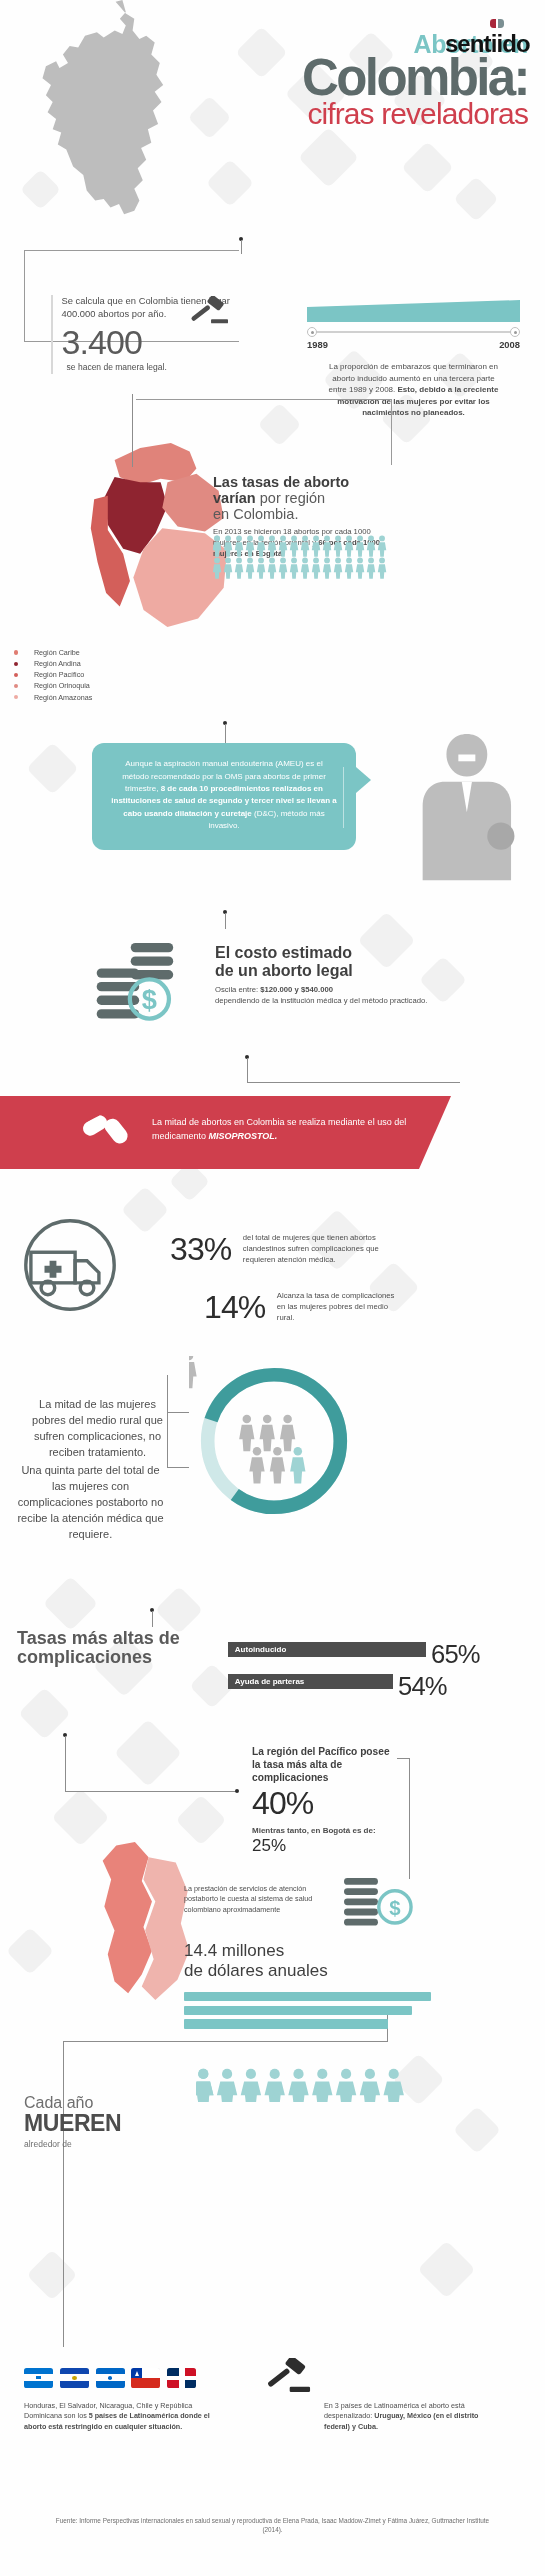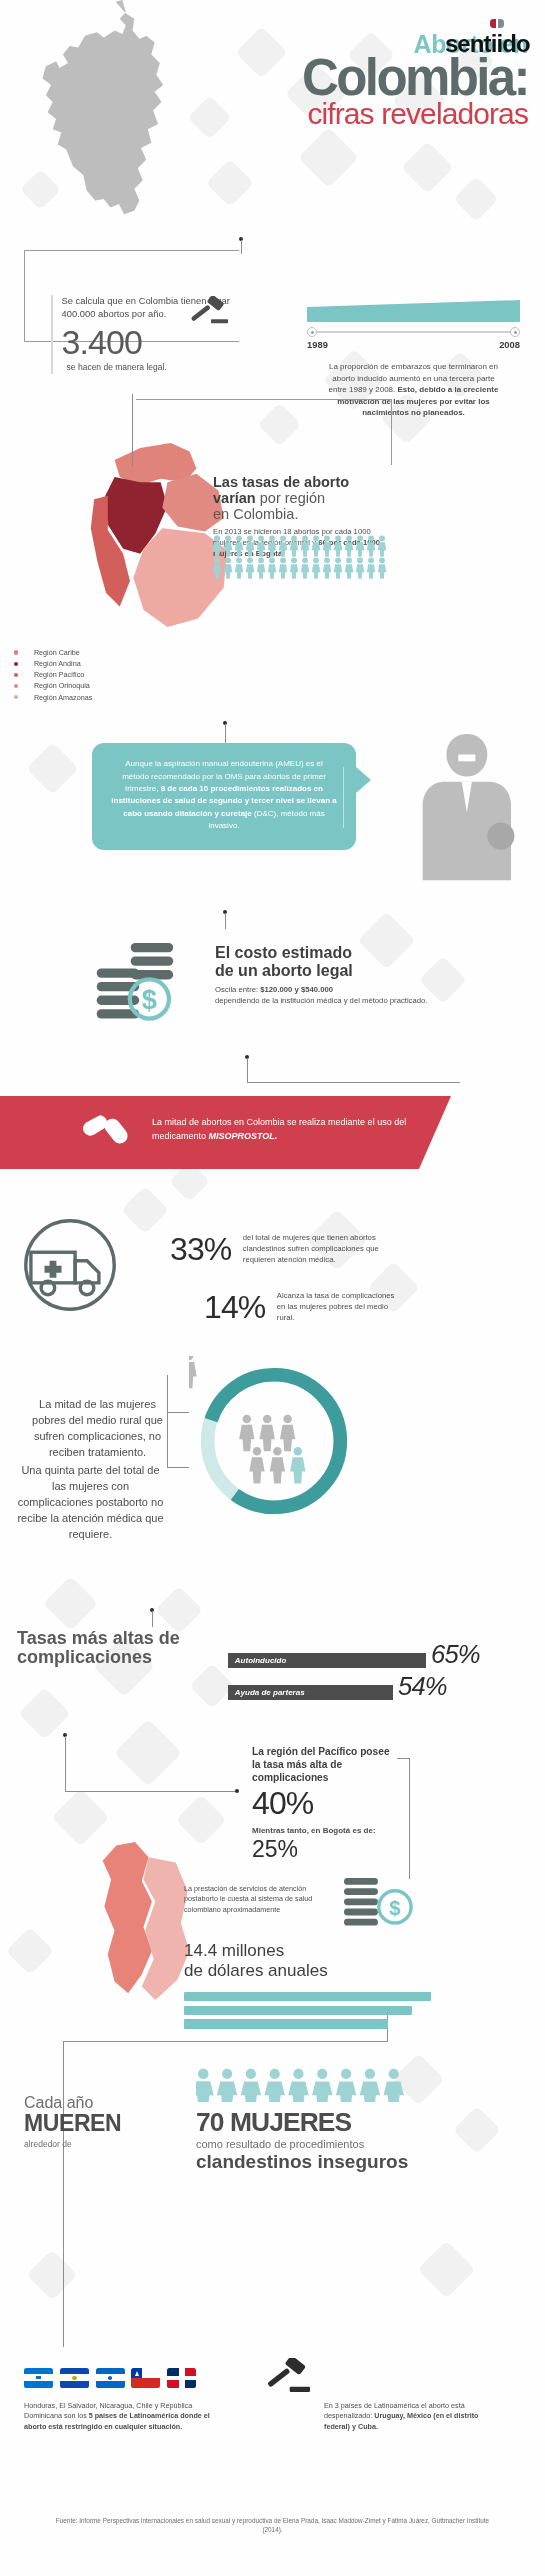--- a/index.html
+++ b/index.html
@@ -102,31 +102,31 @@
   
   .note { position:absolute; z-index:6; font-size:11px; line-height:1.45; text-align:center; color:#4d4d4d;}
   .note1 { left:31px; top:1397px; width:133px; }
   .note2 { left:17px; top:1463px; width:147px; }
   .donut { position:absolute; left:189px; top:1356px; width:170px; height:170px; z-index:5;}
 
   
   .s8h { position:absolute; left:17px; top:1629px; width:196px; font-size:18px; font-weight:bold;
          line-height:1.08; color:#5a5a5a; z-index:6;}
   .bars { position:absolute; left:228px; top:1642px; width:298px; z-index:6;}
-  .barrow { display:flex; align-items:flex-end; margin-bottom:6.8px;font-style:italic;}
+  .barrow { display:flex; align-items:flex-start; margin-bottom:6.8px;}
   .bar { height:14.5px; background:#4d4d4d; color:#fff; font-size:8px; font-weight:bold;
          display:flex; align-items:center; padding-left:6.8px; }
   .barpct { font-size:25.6px; font-weight:300; color:#2d2d2d; letter-spacing:-0.9px; margin-left:5.1px; line-height:1;}
 
   
   .pac { position:absolute; left:252px; top:1746px; width:145px; z-index:6;}
   .pac h3 { font-size:10.2px; font-weight:bold; color:#3f3f3f; line-height:1.25;}
   .pac .big { font-size:32px; font-weight:300; color:#2d2d2d; letter-spacing:-0.9px; line-height:1.1; margin-top:1.7px;}
   .pac .sm { font-size:8px; font-weight:bold; line-height:1.3; margin-top:5.1px;}
-  .pac .big2 { font-size:23px; font-weight:300; color:#2d2d2d; line-height:1.1;}
+  .pac .big2 { font-size:17px; font-weight:300; color:#2d2d2d; line-height:1.1;}
   .pacmap { position:absolute; left:82px; top:1842px; width:128px; height:170px; z-index:3;}
 
   
   .serv { position:absolute; left:184px; top:1884px; width:153px; font-size:7.2px; line-height:1.45; z-index:6;}
   .coin2 { position:absolute; left:344px; top:1876px; width:73px; height:55px; z-index:6;}
   .mill { position:absolute; left:184px; top:1941px; width:256px; font-size:17px; line-height:1.15; color:#3f3f3f; z-index:6;}
   .tealbars { position:absolute; left:184px; top:1992px; width:247px; z-index:6;}
   .tealbars div { height:9.4px; background:#7bc5c5; margin-bottom:4.3px; border-radius:0.9px;}
 
   
@@ -548,25 +548,20 @@
           <use href="#pb" x="84"></use>
         <use href="#pb" x="112"></use>
           <use href="#pb" x="140"></use>
           <use href="#pb" x="168"></use>
           <use href="#pb" x="196"></use>
         <use href="#pb" x="224"></use>
       </g>
     </svg>
   </div>
 
-  <div class="mujeres">
-    <div class="m1">70 MUJERES</div>
-    <div class="m2">como resultado de procedimientos</div>
-    <div class="m3">clandestinos inseguros</div>
-  </div>
 
   <div class="conn" style="left:63px;top:2090px;">
     <div class="conn-line" style="left:0;top:0;width:0.9px;height:256px;"></div>
     <div class="conn-line" style="left:0;top:256px;width:0.9px;height:0.9px;"></div>
   </div>
 
   <div class="flags">
     <div class="flag">
       <div style="position:absolute;inset:0;background:#fff"></div>
       <div style="position:absolute;left:0;right:0;top:0;height:33%;background:#0073CF"></div>

